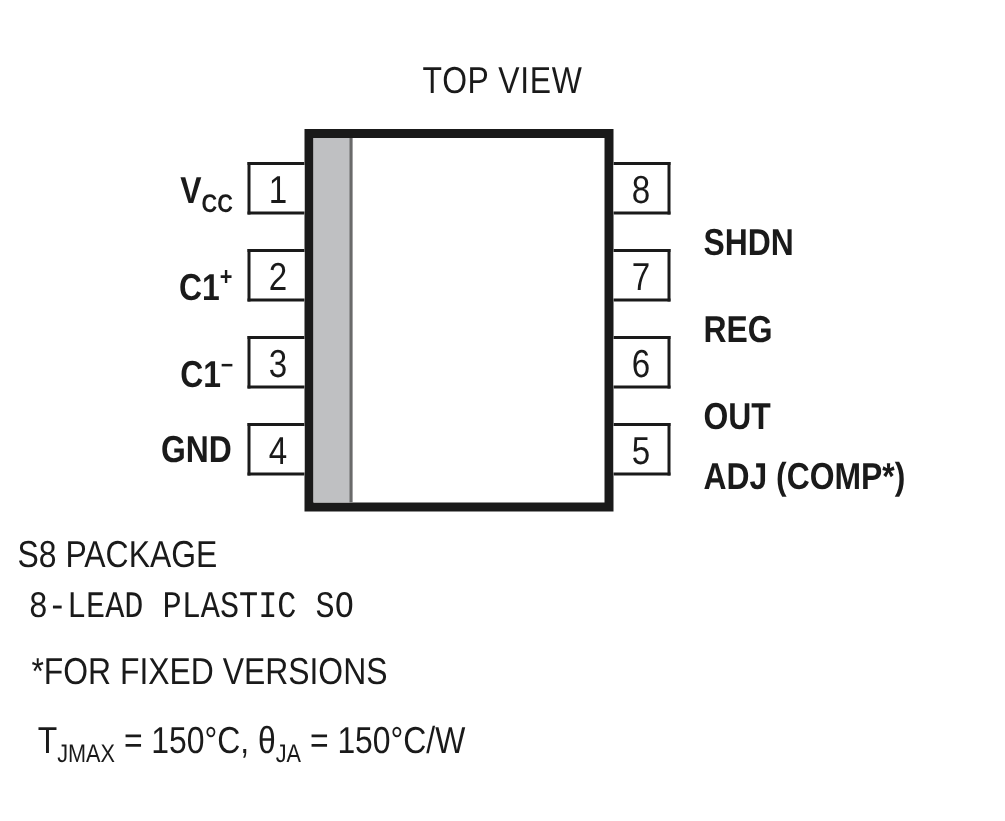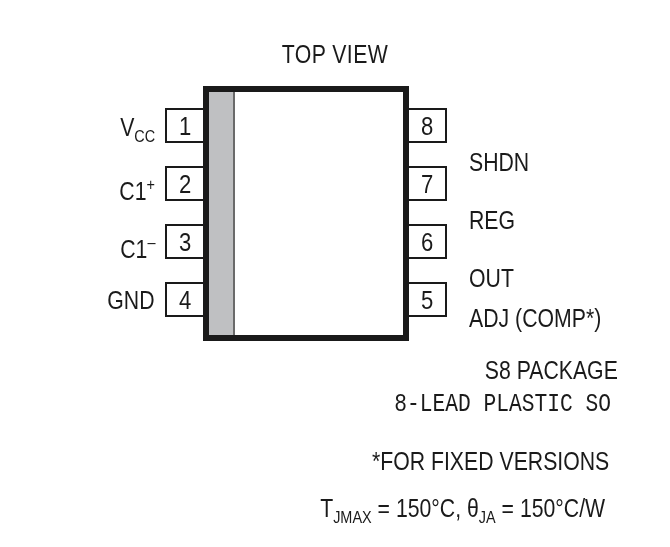--- a/index.html
+++ b/index.html
@@ -7,30 +7,30 @@
          font-family:"Liberation Sans", "DejaVu Sans", sans-serif; color:#1a1a1a; }
   .abs { position:absolute; }
   .title { left:0; width:670px; top:40px; text-align:center; font-size:25px; transform:scaleX(0.85); transform-origin:center; letter-spacing:0.5px; }
   .pkg { left:203px; top:86px; width:194px; height:243px; border:6px solid #1a1a1a; background:#fff; }
   .stripe { position:absolute; left:0; top:0; width:26px; height:100%; background:#bfc0c2; border-right:2px solid #6a6a6a; box-sizing:border-box; }
   .pin { width:38px; height:35px; border:2px solid #1a1a1a; background:#fff; box-sizing:border-box;
          text-align:center; font-size:26px; line-height:33px; }
   .pin span { display:inline-block; transform:scaleX(0.85); }
   .pin.left { left:165px; border-right:none; }
   .pin.right { left:409px; border-left:none; }
-  .lbl { font-size:25px; line-height:35px; white-space:nowrap; }
+  .lbl { font-size:25px; line-height:35px; white-space:nowrap;font-weight:bold; }
   .lbl .t { display:inline-block; transform:scaleX(0.85); }
   .lbl.left { right:515px; text-align:right; }
   .lbl.left .t { transform-origin:right center; }
   .lbl.right { left:469px;margin-top:36px; }
   .lbl.right .t { transform-origin:left center; }
   sub, sup { font-size:17px; }
   sub { vertical-align:-6px; }
   sup { vertical-align:10px; }
-  .foot { left:0; width:612px; text-align:right; font-size:25px;padding-left:18px; }
+  .foot { left:0; width:612px; text-align:left; font-size:25px; }
   .foot .t { display:inline-block; transform:scaleX(0.85); }
 </style>
 </head>
 <body>
 
 <div class="abs title">TOP VIEW</div>
 
 <div class="abs pkg">
   <div class="stripe"></div>
 </div>
@@ -54,18 +54,18 @@
 <div class="abs lbl right" style="top:167px;text-align:center;"><span class="t">REG</span></div>
 
 <div class="abs pin right" style="top:224px;"><span>6</span></div>
 <div class="abs lbl right" style="top:225px;"><span class="t">OUT</span></div>
 
 <div class="abs pin right" style="top:282px;"><span>5</span></div>
 <div class="abs lbl right" style="top:265px;"><span class="t">ADJ (COMP*)</span></div>
 
 <div class="abs foot" style="top:356px;"><span class="t">S8 PACKAGE</span></div>
 <div class="abs foot" style="top:390px;font-family:Liberation Mono, monospace;"><span class="t">8-LEAD PLASTIC SO</span></div>
-<div class="abs foot" style="top:434px;margin-top:13px;"><span class="t">*FOR FIXED VERSIONS</span></div>
-<div class="abs foot" style="top:480px;margin-top:14px;">
+<div class="abs foot" style="top:434px;"><span class="t">*FOR FIXED VERSIONS</span></div>
+<div class="abs foot" style="top:480px;">
   <span class="t">
     <span>T</span><sub>JMAX</sub><span> = 150°C, </span><span>θ</span><sub>JA</sub><span> = 150°C/W</span>
   </span>
 </div>
 
 </body></html>

